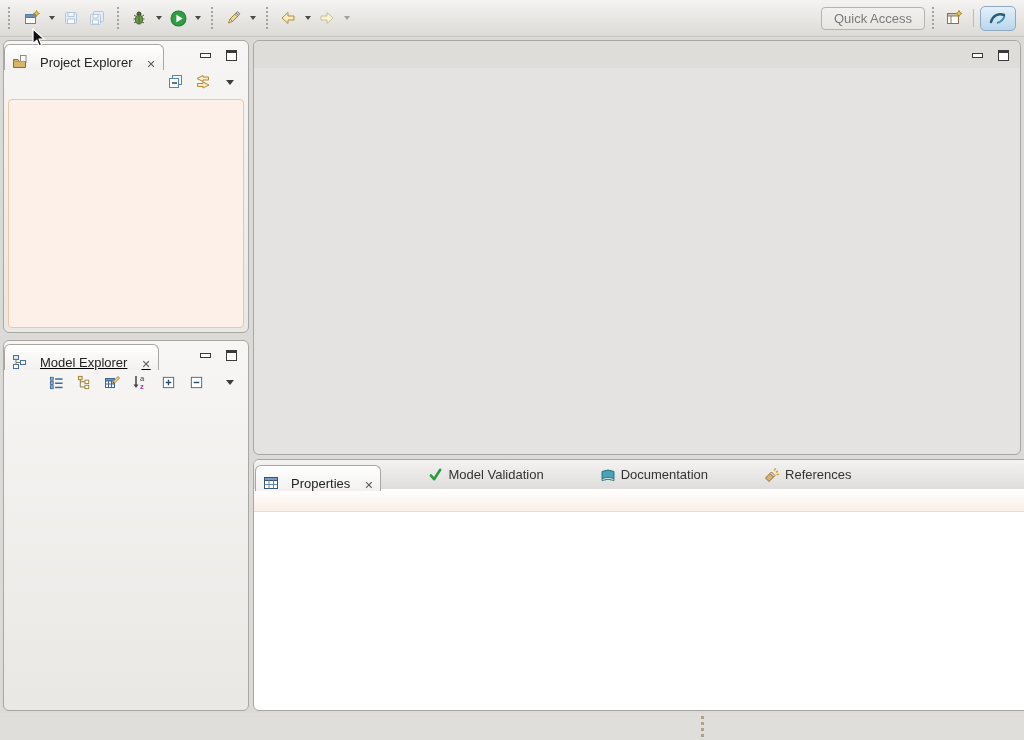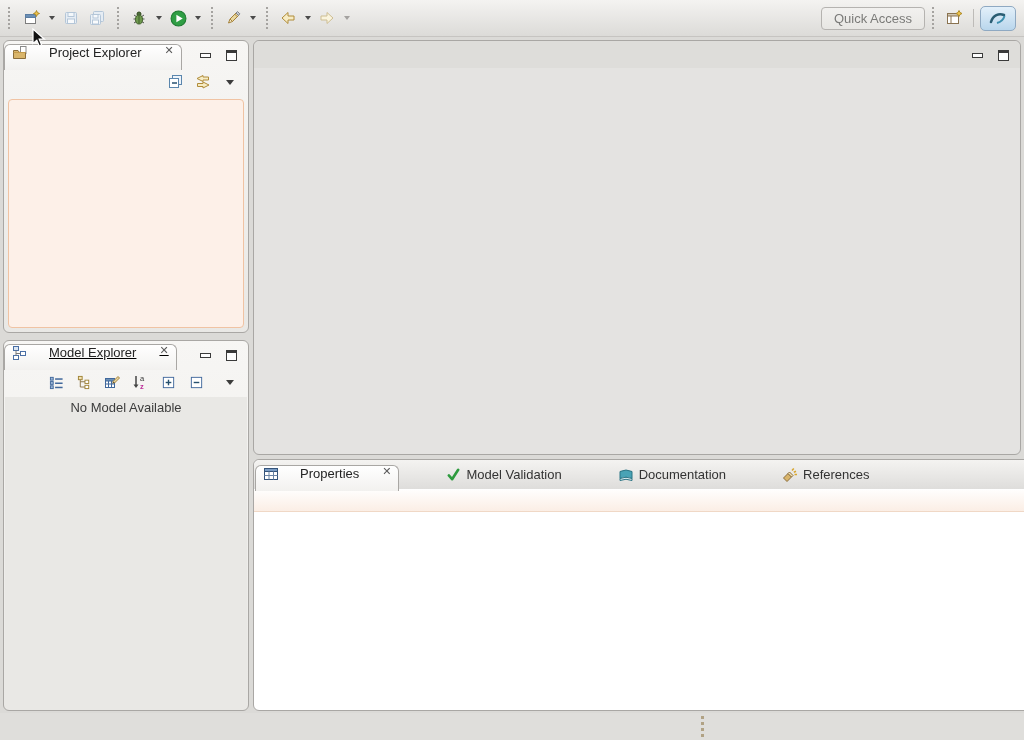--- a/index.html
+++ b/index.html
@@ -35,21 +35,21 @@
     background:linear-gradient(#e3f0fa,#b9d6ec);
     display:flex;align-items:center;justify-content:center;padding:0;
   }
   
   .panel{
     position:absolute;box-sizing:border-box;border:1px solid #a9a7a4;border-radius:6px;
     background:linear-gradient(#f7f6f4,#e9e8e5);
   }
   .panel-tabbar{display:flex;align-items:center;height:28px;}
   .tab-active{
-    display:flex;align-items:flex-start;gap:21px;height:26px;box-sizing:border-box;
+    display:flex;align-items:flex-end;gap:12px;height:26px;box-sizing:border-box;
     padding:0 7px;margin:2px 0 0 0;position:relative;top:1px;
     background:linear-gradient(#ffffff,#f2f1ef);
     border:1px solid #a9a7a4;border-bottom:none;border-radius:6px 6px 0 0;
     font-size:13px;color:#242424;white-space:nowrap;
   }
   .tab-plain{display:flex;align-items:center;gap:5px;padding:0 9px;font-size:13px;color:#333;white-space:nowrap;margin-left:38px;}
   .tab-close{font-size:11px;color:#5a5a5a;margin-left:2px;line-height:1;}
   .winbtns{margin-left:auto;display:flex;align-items:center;gap:15px;padding-right:11px;}
   .ic-min{width:9px;height:3px;border:1px solid #3a3a3a;background:#fdfdfd;}
   .ic-max{width:9px;height:7px;border:1px solid #3a3a3a;border-top:3px solid #3a3a3a;background:#fdfdfd;}
@@ -318,23 +318,20 @@
       </button>
       <button class="vt-btn">
         <svg width="15" height="15" viewBox="0 0 16 16">
           <rect x="2.5" y="2.5" width="11" height="11" fill="#fff" stroke="#41689c"></rect>
           <line x1="5" y1="8" x2="11" y2="8" stroke="#27506f" stroke-width="1.5"></line>
         </svg>
       </button>
       <button class="vt-btn" style="margin-left:6px;">
           <span class="tri-menu"></span>
         </button>
-    </div>
-    <div class="me-content">
-      <div class="me-msg">No Model Available</div>
     </div>
   </div>
 
   <div class="editor">
     <div class="editor-strip">
       <div class="winbtns" style="padding-top:2px;">
         <span class="ic-min"></span>
         <span class="ic-max"></span>
       </div>
     </div>

